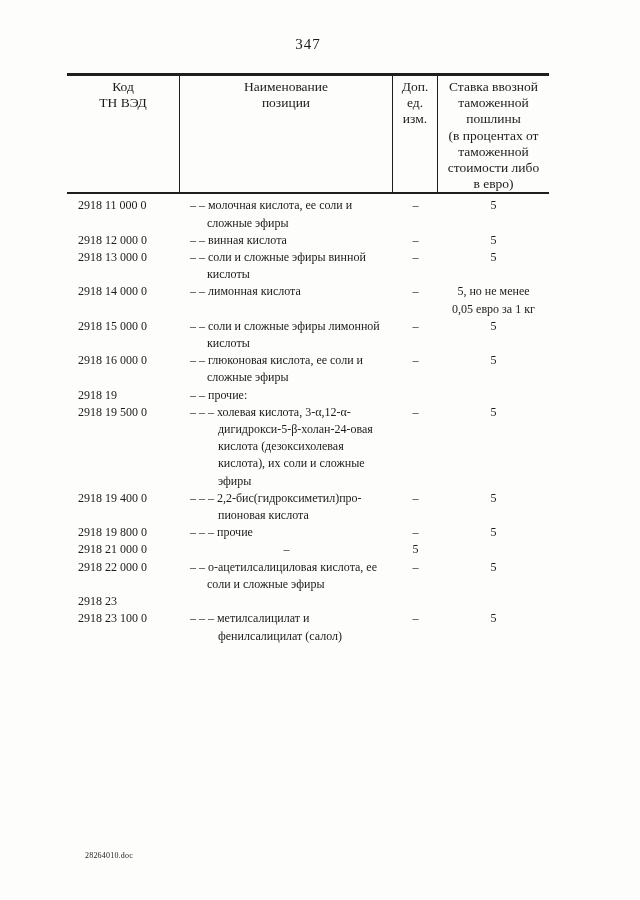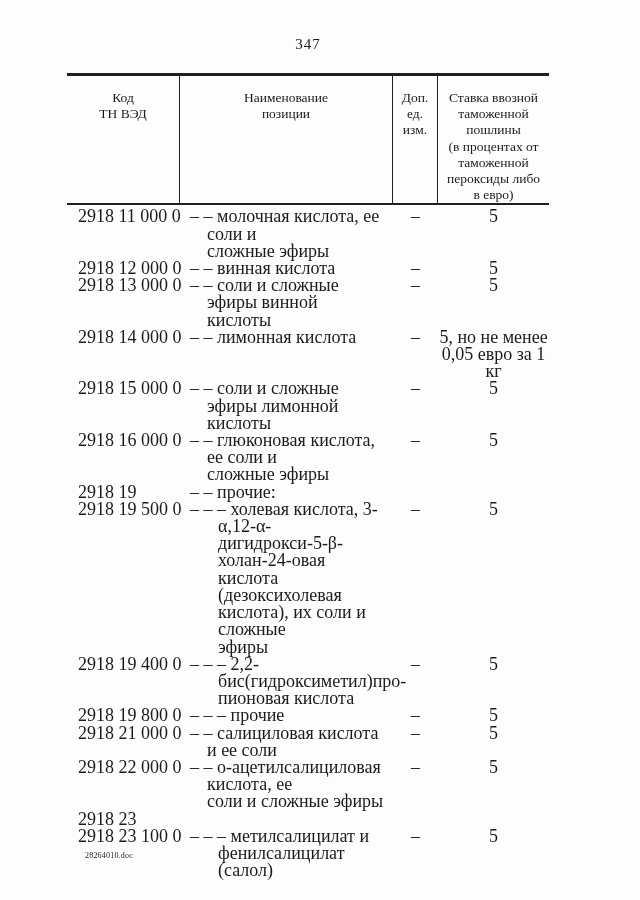--- a/index.html
+++ b/index.html
@@ -32,29 +32,29 @@
     display: grid;
     grid-template-columns: 113px 213px 45px 111px;
     border-top: 3px solid #1f1f1f;
     border-bottom: 2px solid #1f1f1f;
   }
   .th {
     font-size: 13.5px;
     line-height: 16.2px;
     text-align: center;
     white-space: pre-line;
-    padding-top: 14px;
+    padding-top: 3px;
     min-height: 113px;
   }
   .th-sep { border-right: 1.5px solid #1f1f1f; }
   .tbody { padding-top: 3px; }
   .trow {
     display: grid;
     grid-template-columns: 113px 213px 45px 111px;
-    font-size: 18px;
+    font-size: 12px;
     line-height: 17.2px;
   }
   .cell-code { padding-left: 11px; white-space: nowrap; }
   .cell-name {
     white-space: pre-line;
     padding-left: 10px;
     padding-right: 4px;
   }
   .cell-name.hang1 { padding-left: 21px; text-indent: -11px; }
   .cell-name.hang2 { padding-left: 27px; text-indent: -17px; }
@@ -85,21 +85,21 @@
       <div class="th th-sep">Наименование
 позиции</div>
       <div class="th th-sep">Доп.
 ед.
 изм.</div>
       <div class="th">Ставка ввозной
 таможенной
 пошлины
 (в процентах от
 таможенной
-пероксиды либо
+стоимости либо
 в евро)</div>
     </div>
 
     <div class="tbody">
   <div class="trow">
     <div class="cell-code">2918 11 000 0</div>
     <div class="cell-name hang2">– – молочная кислота, ее соли и
 сложные эфиры</div>
     <div class="cell-unit">–</div>
     <div class="cell-rate">5</div>
@@ -173,21 +173,20 @@
   <div class="trow">
     <div class="cell-code">2918 19 800 0</div>
     <div class="cell-name hang3">– – – прочие</div>
     <div class="cell-unit">–</div>
     <div class="cell-rate">5</div>
   </div>
 
 
   <div class="trow">
     <div class="cell-code">2918 21 000 0</div>
-    <div class="cell-name hang2">– – салициловая кислота и ее соли</div>
     <div class="cell-unit">–</div>
     <div class="cell-rate">5</div>
   </div>
 
   <div class="trow">
     <div class="cell-code">2918 22 000 0</div>
     <div class="cell-name hang2">– – о-ацетилсалициловая кислота, ее
 соли и сложные эфиры</div>
     <div class="cell-unit">–</div>
     <div class="cell-rate">5</div>

